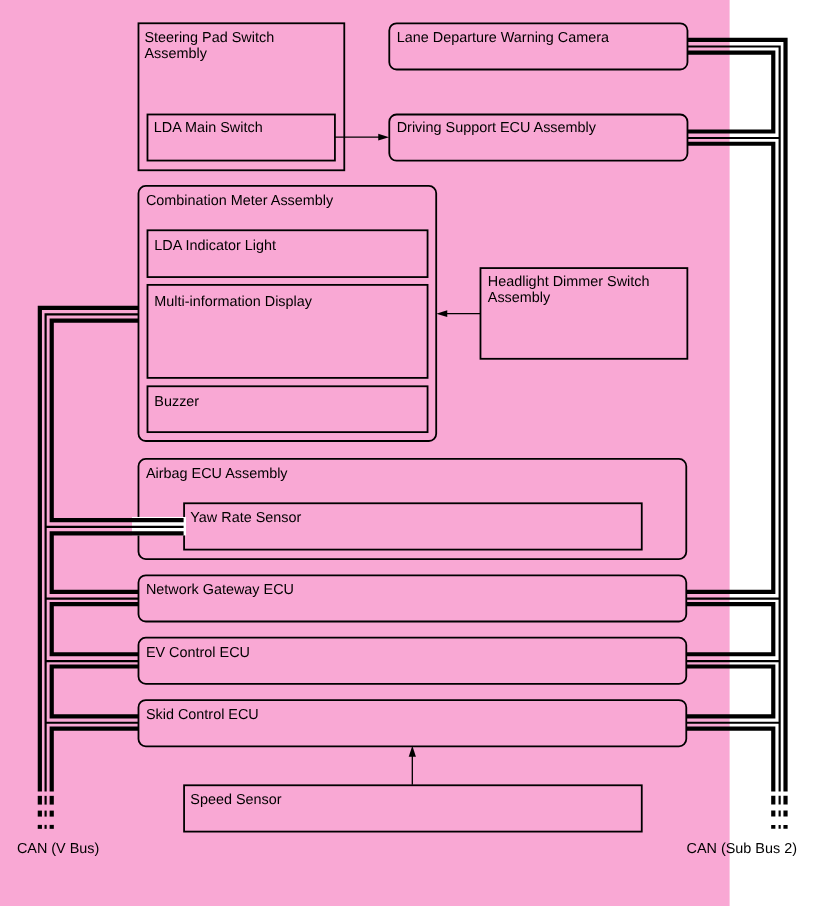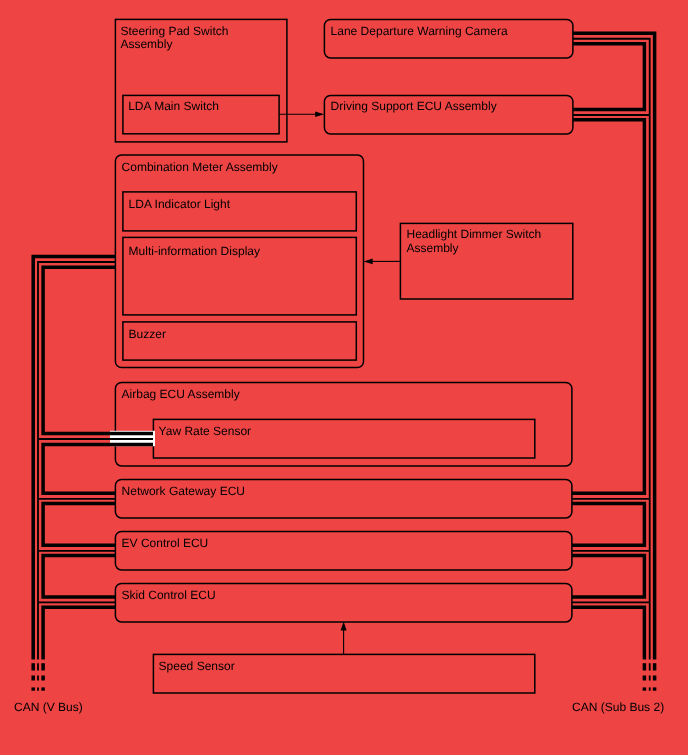--- a/index.html
+++ b/index.html
@@ -2,21 +2,21 @@
 <html><head>
 <meta charset="utf-8">
 <title>Lane Departure Alert System Diagram</title>
 <style>
   html,body{margin:0;padding:0;background:#ffffff;}
   *{-webkit-font-smoothing:antialiased;-moz-osx-font-smoothing:grayscale;
      text-rendering:geometricPrecision;}
   #stage{will-change:transform;}
   body{width:688px;height:755px;overflow:hidden;
        font-family:"Liberation Sans",sans-serif;}
-  #stage{position:relative;width:688px;height:755px;background:#ef4444;}
+  #stage{position:relative;width:608px;height:755px;background:#f9a8d4;}
   #stage svg{position:absolute;left:0;top:0;display:block;}
   .bx{fill:none;stroke:#000;stroke-width:1.5;}
   .wire{stroke:#000;fill:none;}
   .busT{stroke-width:3.5;}
   .busN{stroke-width:1.8;}
   .arrow{stroke:#000;stroke-width:1.1;fill:none;}
   .ahead{fill:#000;stroke:none;}
   text{font-family:"Liberation Sans",sans-serif;font-size:12px;fill:#000;
        dominant-baseline:alphabetic;}
 </style>

